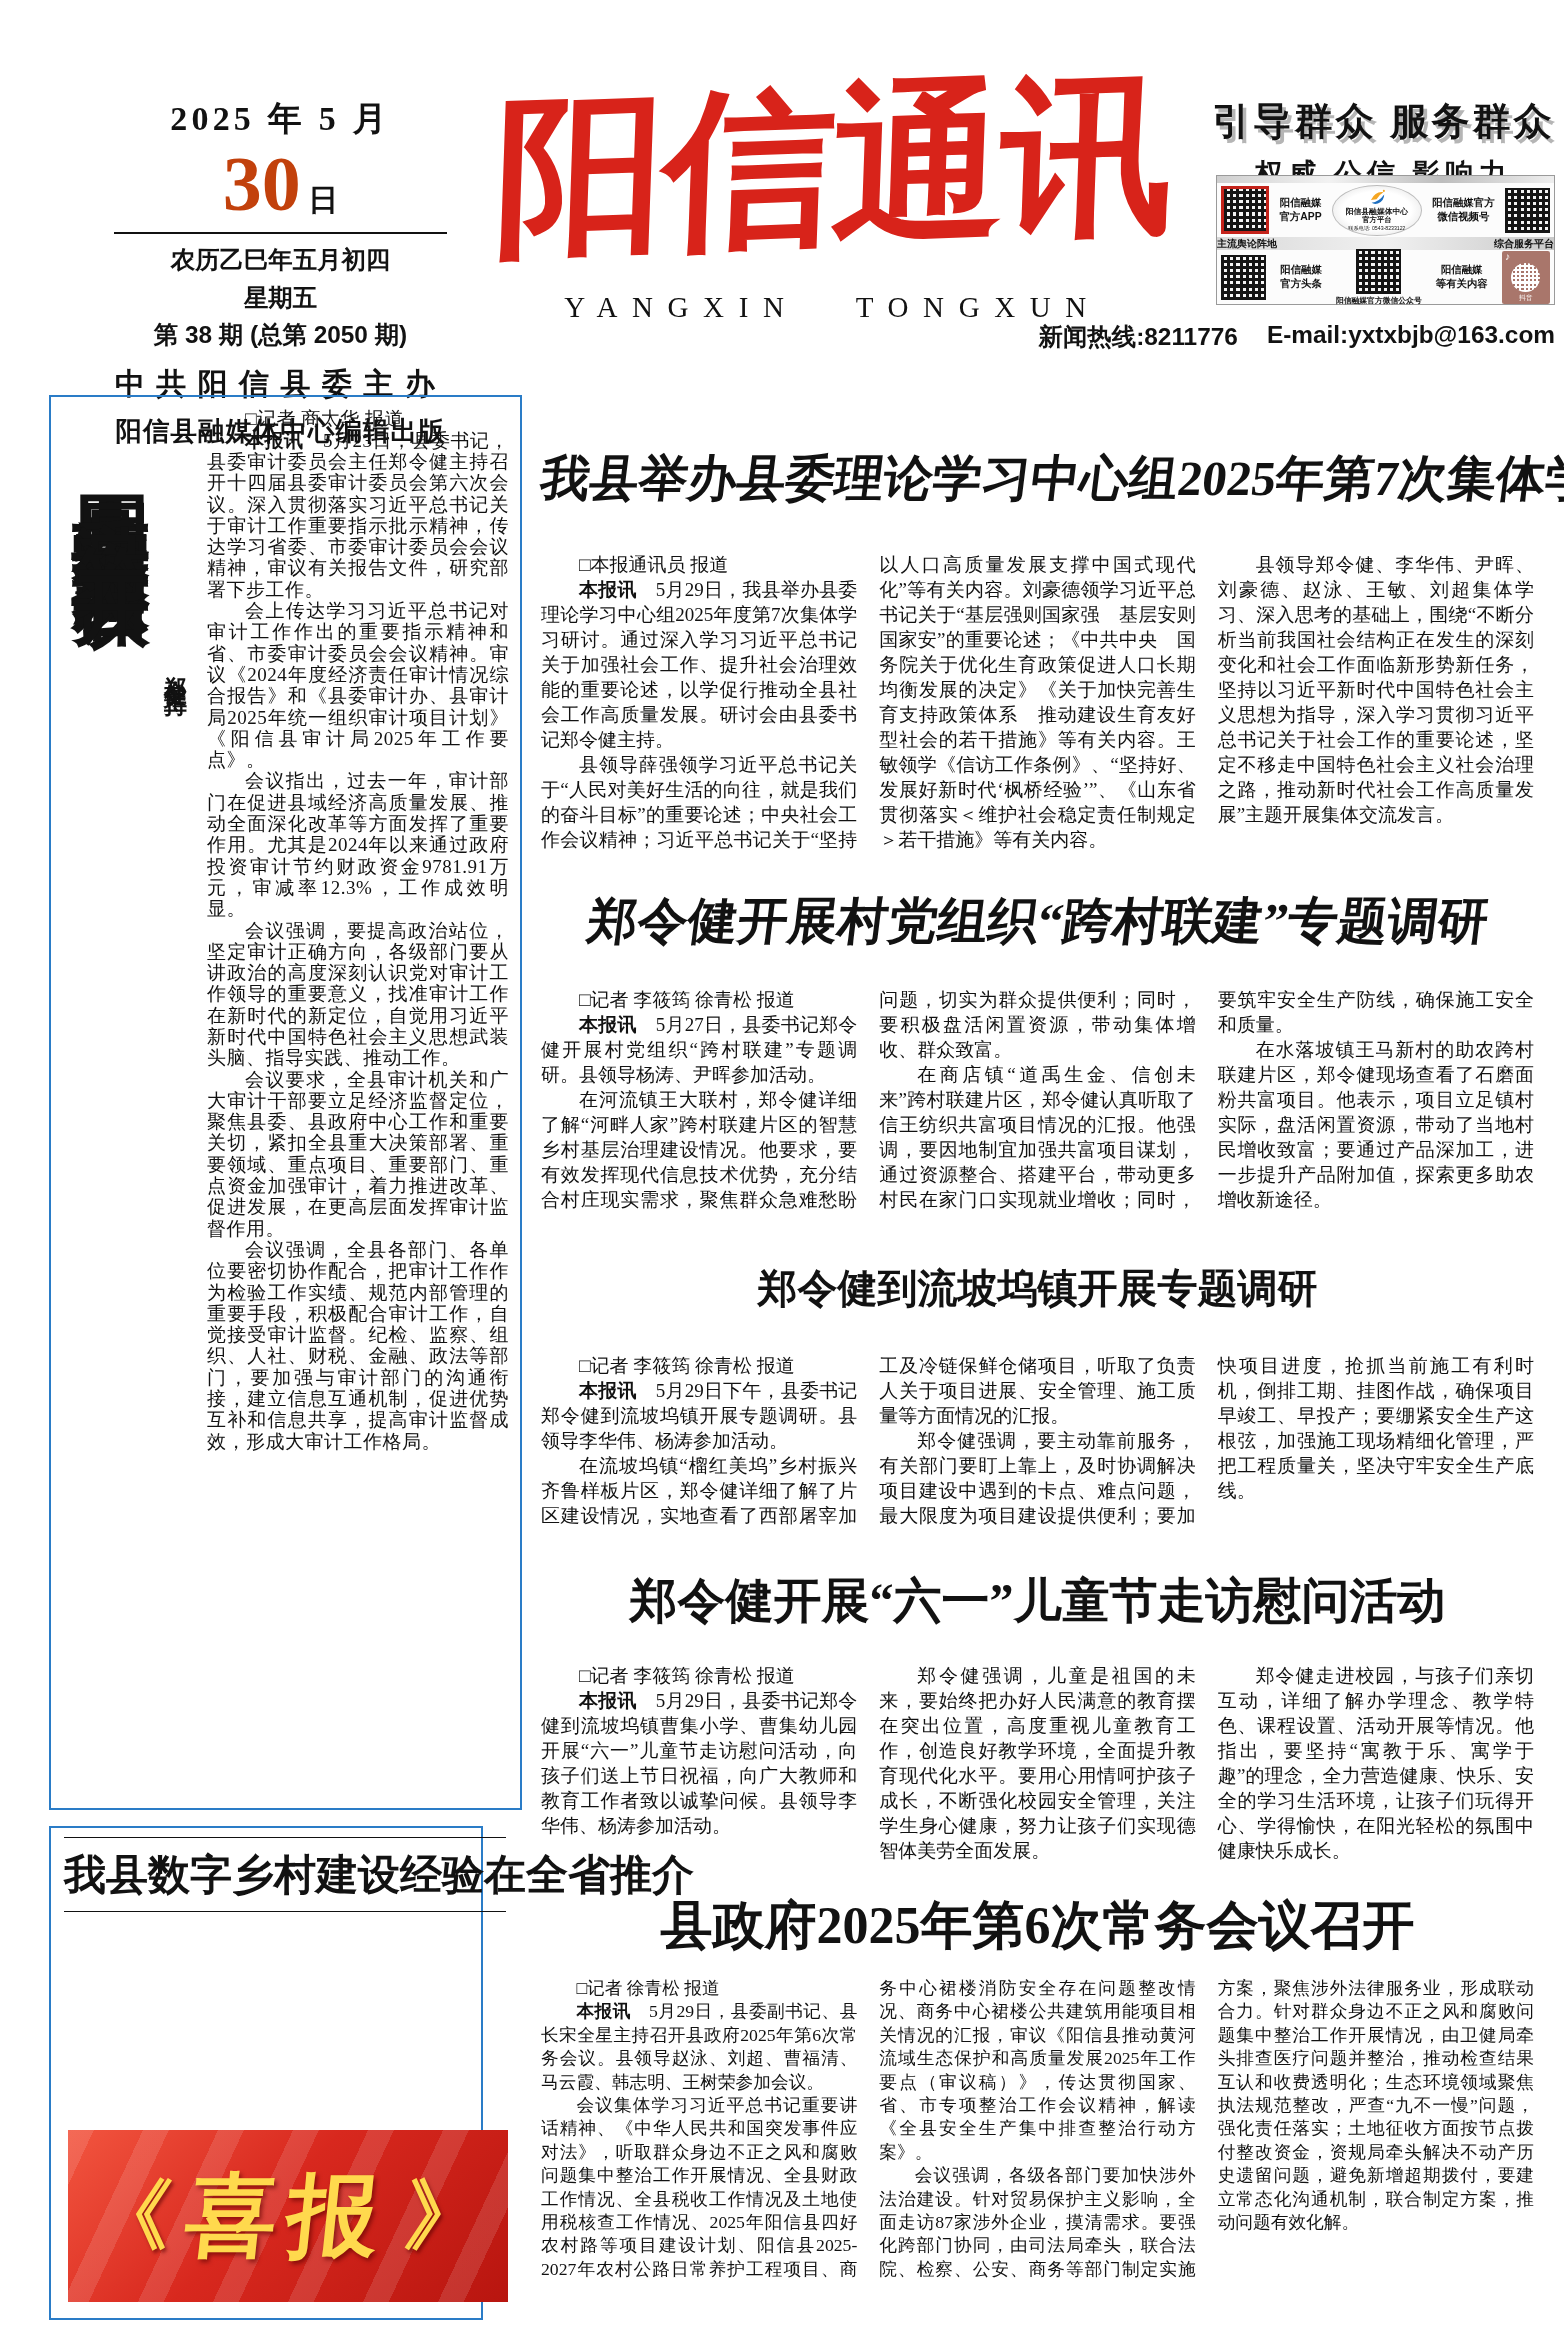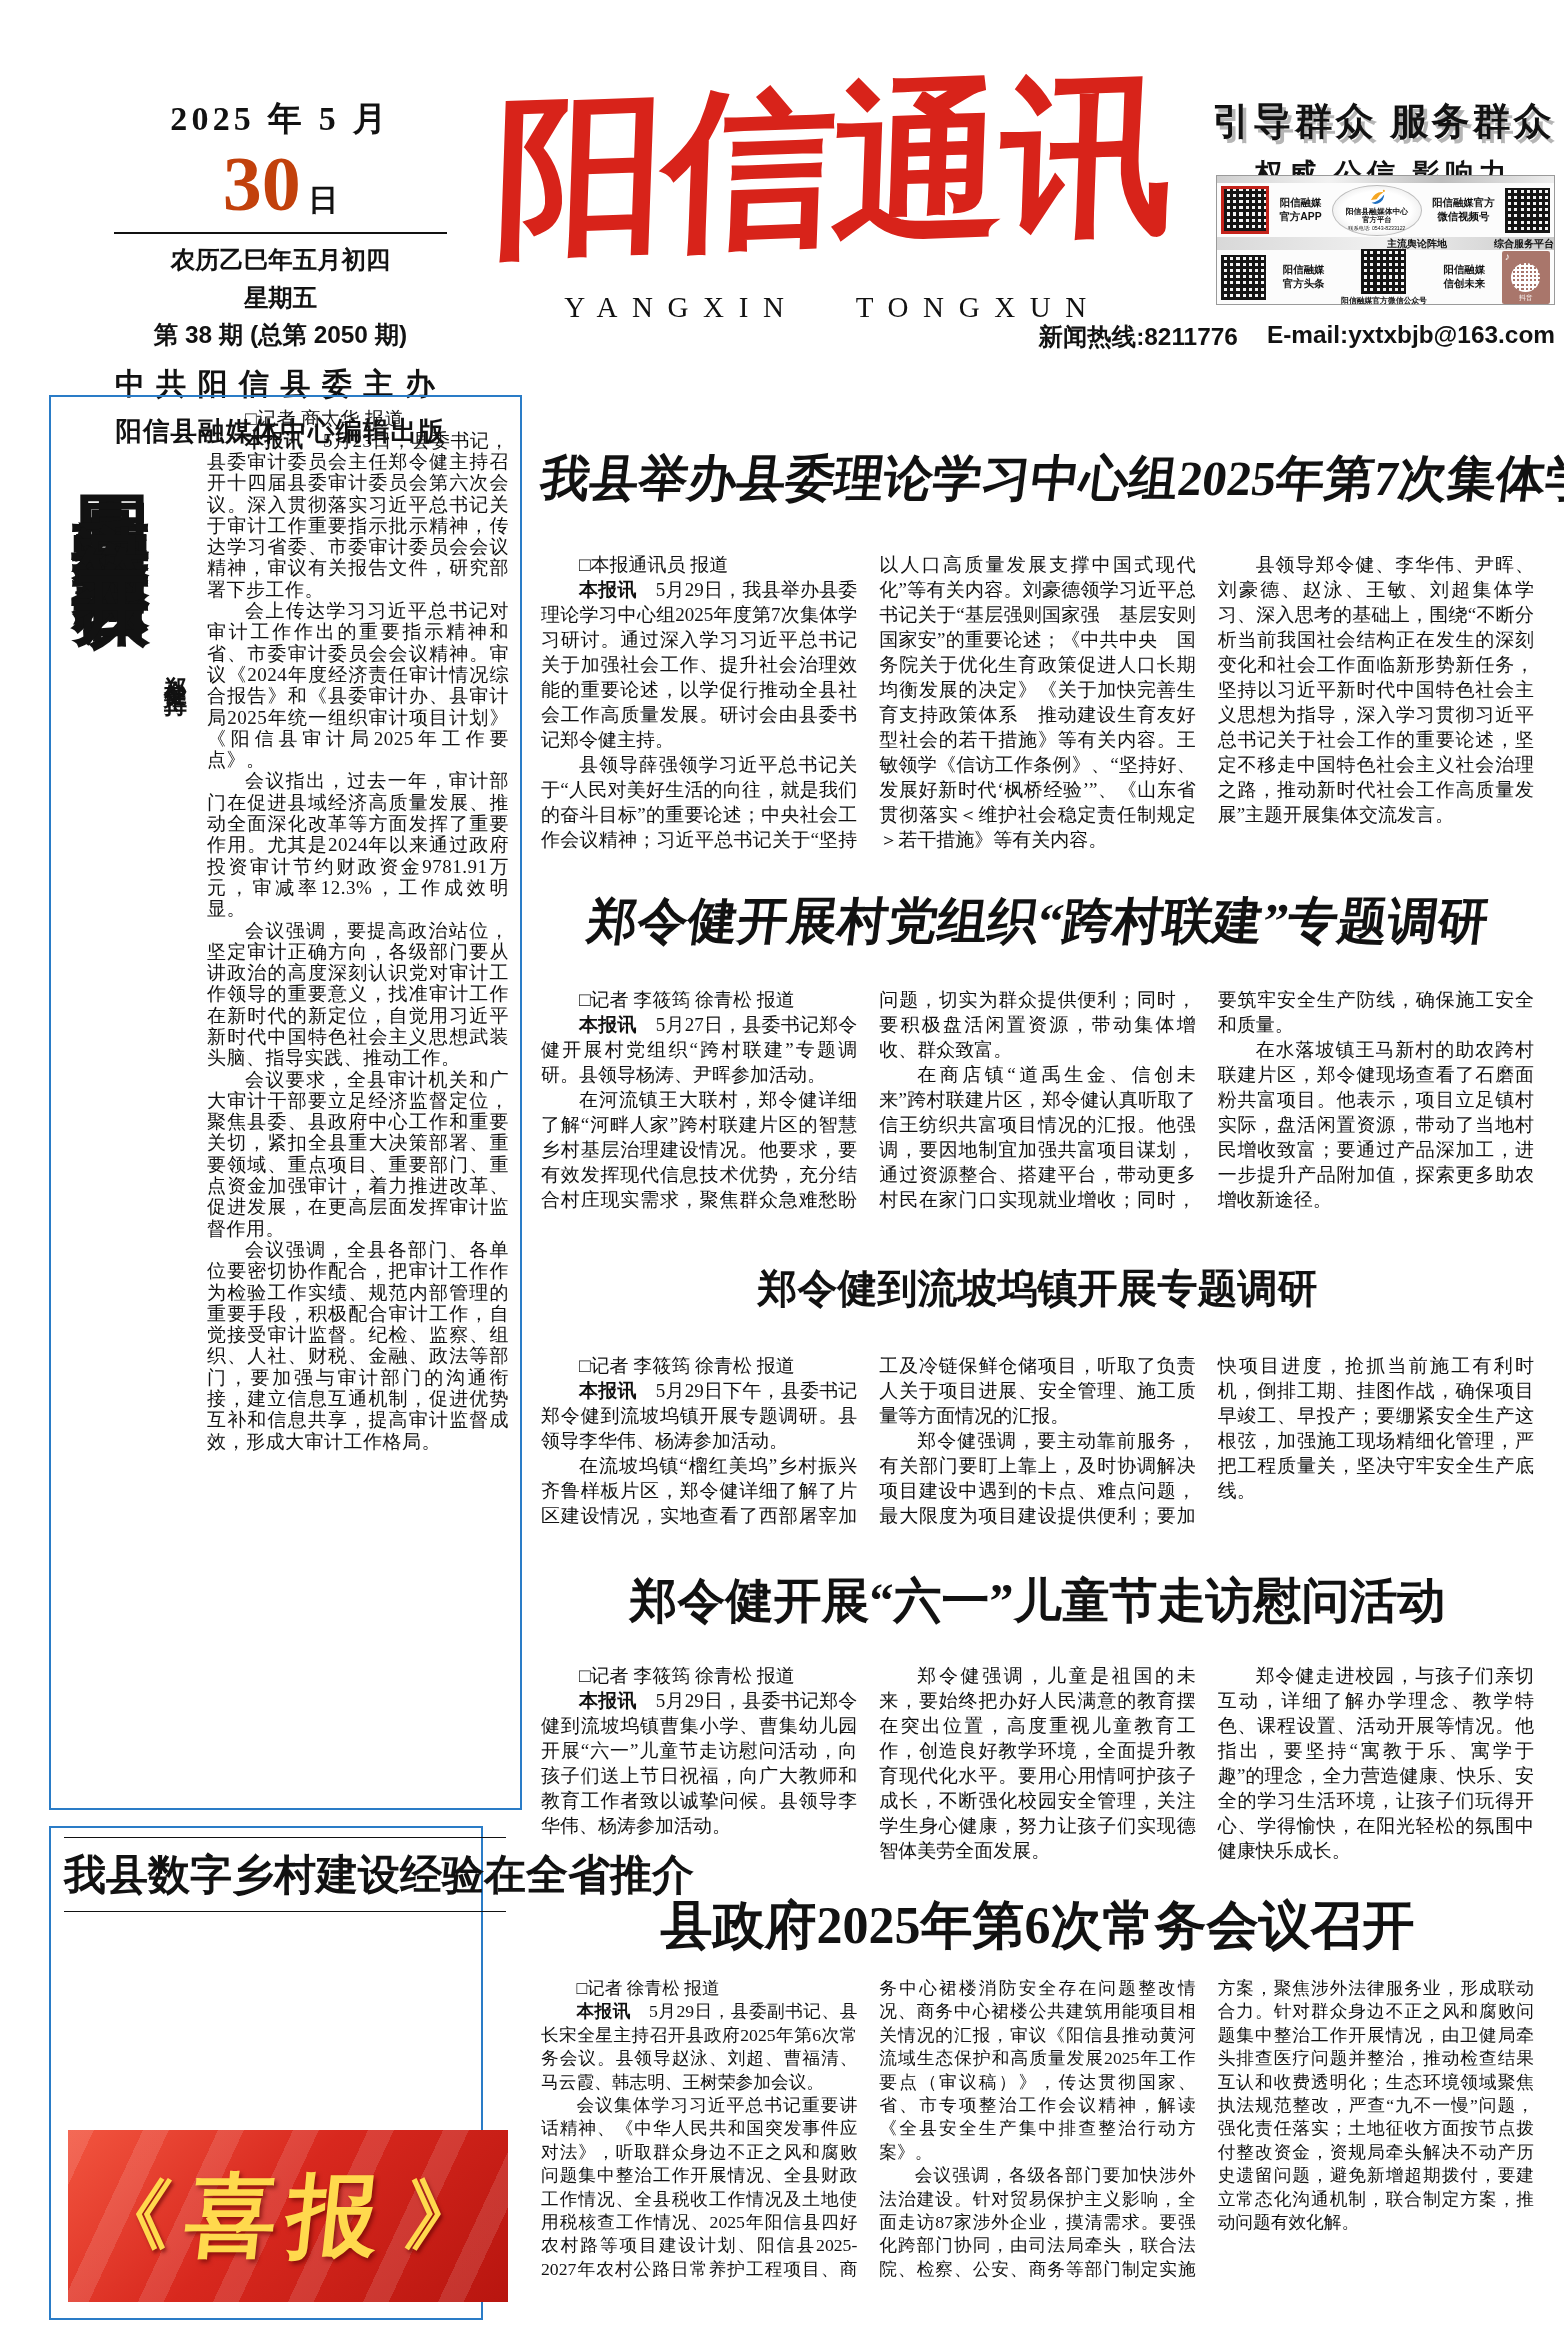--- a/index.html
+++ b/index.html
@@ -34,21 +34,21 @@
                  repeating-linear-gradient(0deg,#151515 0 3.1px,#f5f5f5 3.1px 6.2px);}
   .qr-red{border:3.1px solid #c4231b;width:42px;height:42px;}
   .qr-label{font-size:10.4px;font-weight:bold;line-height:14px;text-align:center;white-space:nowrap;}
   .oval{width:88px;height:49px;border-radius:50%;background:radial-gradient(#ffffff 55%,#d9d9d9);
         border:1px solid #bbb;text-align:center;overflow:hidden;flex:0 0 auto;}
   .oval svg{width:21px;height:17.7px;margin-top:2.1px;}
   .oval-t{font-size:7.8px;font-weight:bold;line-height:8.8px;}
   .oval-s{font-size:7.3px;font-weight:bold;line-height:8.3px;}
   .oval-p{font-size:5.2px;line-height:6.8px;}
   .qr-mid{height:12.5px;background:linear-gradient(90deg,#d8d8d8,#f1f1f1,#c9c9c9);
-          display:flex;justify-content:flex-end;gap:47px;align-items:center;
+          display:flex;justify-content:space-between;gap:47px;align-items:center;
           font-size:10px;font-weight:bold;}
   .qr-cwrap{text-align:center;flex:0 0 auto;}
   .qr-cap{font-size:7.8px;font-weight:bold;margin-top:1px;white-space:nowrap;}
   .douyin{width:48px;height:52px;background:#a9766b;border-radius:2.1px;color:#fff;
           text-align:center;flex:0 0 auto;padding-top:1px;}
   .douyin .note{font-size:10.4px;font-weight:bold;display:block;line-height:10.4px;text-align:left;padding-left:3.1px;}
   .douyin .qr-small{width:29px;height:29px;margin:1px auto 0 auto;background:
       repeating-linear-gradient(90deg,#fff 0 2.1px,transparent 2.1px 4.2px),
       repeating-linear-gradient(0deg,#fff 0 2.1px,#a9766b 2.1px 4.2px);border-radius:50%;}
   .douyin .d-brand{font-size:6.8px;display:block;margin-top:1px;}
@@ -163,21 +163,21 @@
       <div class="qr-label">
         <div>阳信融媒</div>
         <div>官方头条</div>
       </div>
       <div class="qr-cwrap">
         <div class="qr" style="margin:0 auto;"></div>
         <div class="qr-cap">阳信融媒官方微信公众号</div>
       </div>
       <div class="qr-label">
         <div>阳信融媒</div>
-        <div>信创未来</div>
+        <div>等有关内容</div>
       </div>
       <div class="douyin">
         <span class="note">♪</span>
         <div class="qr-small"></div>
         <span class="d-brand">抖音</span>
       </div>
     </div>
   </div>
 
   <div class="hotline">

